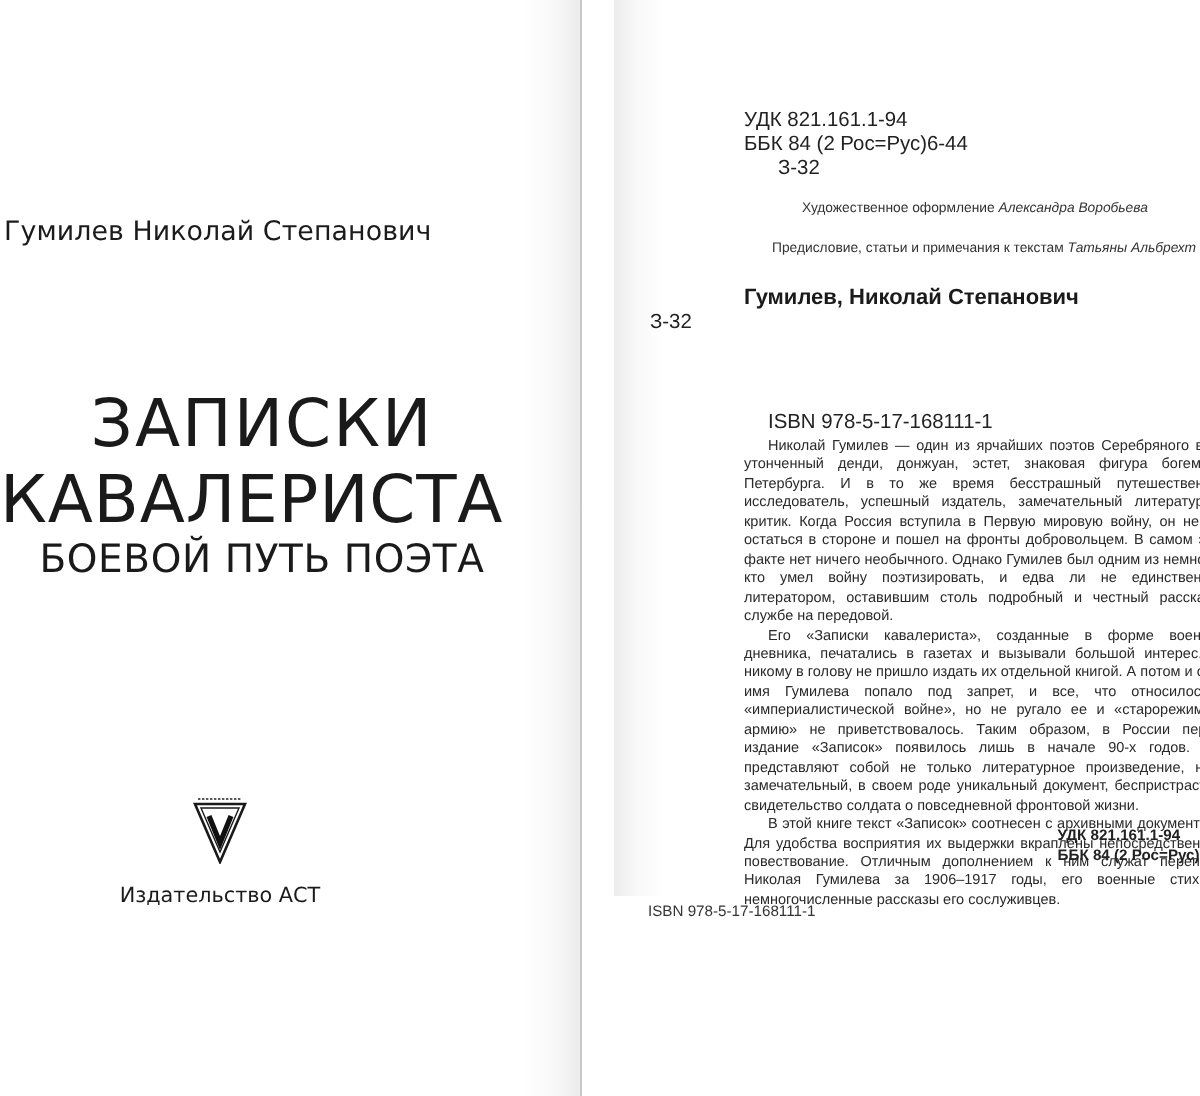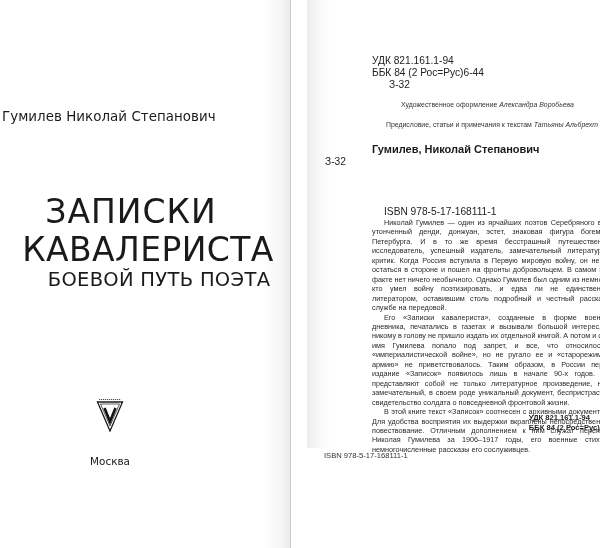--- a/index.html
+++ b/index.html
@@ -19,22 +19,22 @@
     .page-right {
       position: absolute; left: 307px; top: 0; width: 309px; height: 448px;
       background: linear-gradient(to right, #ececec 0px, #f7f7f7 10px, #ffffff 24px, #ffffff 309px);
       font-family: Liberation Sans, sans-serif;
     }
     .abs { position: absolute; white-space: nowrap; }
 
     
     .author-left { left: 2px; top: 109px; font-size: 13.4px; letter-spacing: 0.05px; color: #1b1b1b; text-align: right; }
     .title-1 { left: 0; width: 262px; text-align: center; top: 192px; font-size: 33px; letter-spacing: 1px; color: #1a1a1a; }
-    .title-2 { left: 0; width: 262px; text-align: center; top: 230px; font-size: 33px; letter-spacing: 0.4px; color: #1a1a1a; margin-left: 17px; }
-    .subtitle { left: 0; width: 262px; text-align: center; top: 268px; font-size: 19.5px; letter-spacing: 0.3px; color: #1a1a1a; padding-left: 28px; }
+    .title-2 { left: 0; width: 262px; text-align: left; top: 230px; font-size: 33px; letter-spacing: 0.4px; color: #1a1a1a; }
+    .subtitle { left: 0; width: 262px; text-align: center; top: 268px; font-size: 19.5px; letter-spacing: 0.3px; color: #1a1a1a; }
     .logo { position: absolute; left: 96px; top: 398px; width: 28px; height: 34px; }
     .pub-1 { left: 0; width: 220px; text-align: center; top: 442px; font-size: 10.4px; color: #1a1a1a; }
     .pub-2 { left: 0; width: 220px; text-align: center; top: 455px; font-size: 10.4px; color: #1a1a1a; }
 
     
     .udk-top { left: 65px; top: 55px; font-size: 10.2px; line-height: 12px; color: #222; }
     .udk-top .z { padding-left: 17px; display: block; }
     .credit { font-size: 6.9px; color: #333; }
     .credit i { font-style: italic; }
     .credit-art { left: 94px; top: 101px; }
@@ -71,21 +71,21 @@
     <div class="abs title-2">КАВАЛЕРИСТА</div>
     <div class="abs subtitle">БОЕВОЙ ПУТЬ ПОЭТА</div>
 
     <svg class="logo" viewBox="0 0 28 34">
       <line x1="3" y1="1.5" x2="25" y2="1.5" stroke="#222" stroke-width="0.8" stroke-dasharray="1.2 0.8"></line>
       <polygon points="1.5,4 26.5,4 14,33" fill="none" stroke="#1a1a1a" stroke-width="1.3"></polygon>
       <polygon points="4.5,6 23.5,6 14,28" fill="none" stroke="#1a1a1a" stroke-width="0.7"></polygon>
       <polyline points="8.5,10 14,23.5 19.5,10" fill="none" stroke="#111" stroke-width="2.6" stroke-linejoin="miter"></polyline>
     </svg>
 
-    <div class="abs pub-2">Москва</div>
+    <div class="abs pub-1">Издательство АСТ</div>
   </div>
 
   <div class="gutter-line"></div>
 
   <div class="page-right">
     <div class="abs udk-top">
       <span style="display:block">УДК 821.161.1-94</span>
       <span style="display:block">ББК 84 (2 Рос=Рус)6-44</span>
       <span class="z">З-32</span>
     </div>

